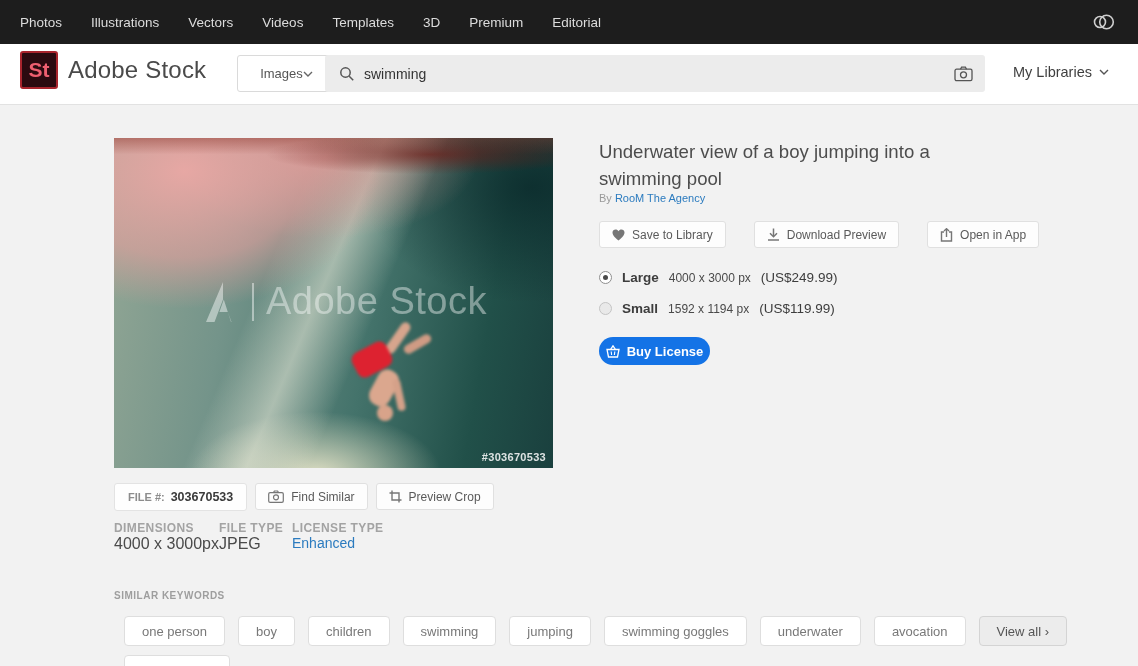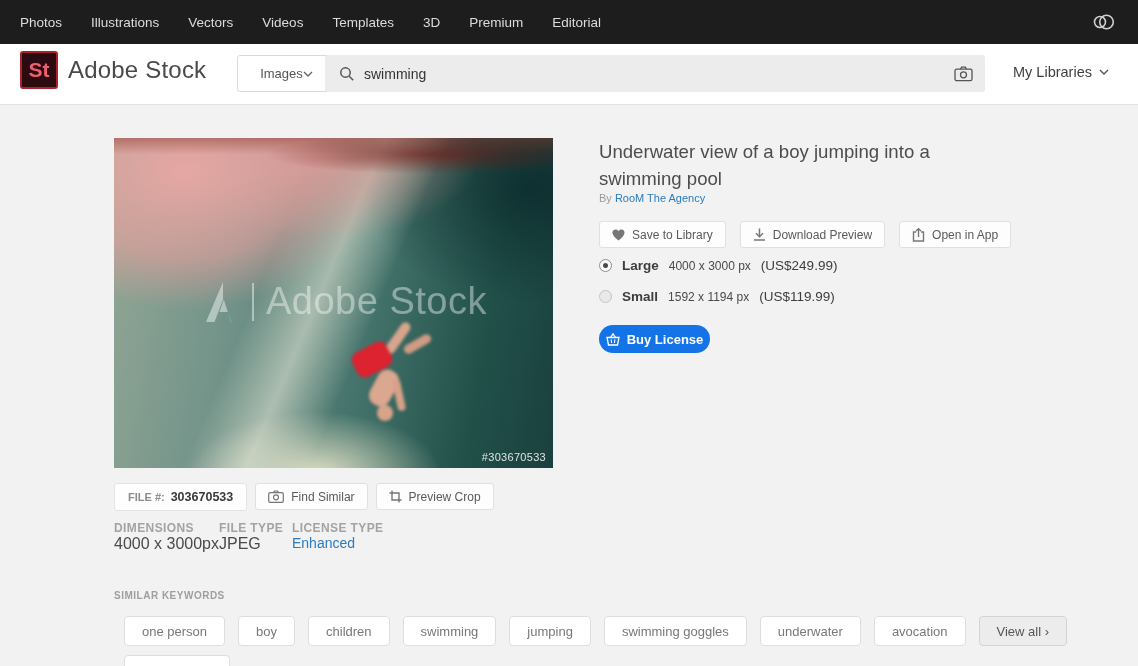--- a/index.html
+++ b/index.html
@@ -43,31 +43,31 @@
   .swimmer div { position:absolute; }
   .leg1   { left:63.5%; top:55%; width:10px; height:36px; background:#d7a58d; border-radius:5px; transform:rotate(35deg); }
   .leg2   { left:68%;   top:58%; width:9px;  height:30px; background:#cf9b84; border-radius:5px; transform:rotate(60deg); }
   .shorts { left:54.5%; top:63%; width:38px; height:27px; background:#dd2230; border-radius:8px; transform:rotate(-28deg); }
   .torso  { left:59%;   top:70%; width:22px; height:38px; background:#dba78e; border-radius:10px; transform:rotate(28deg); }
   .arm    { left:64%;   top:73%; width:8px;  height:32px; background:#d5a189; border-radius:4px; transform:rotate(-12deg); }
   .head   { left:60%;   top:81%; width:16px; height:16px; background:#d8a38a; border-radius:50%; }
   .watermark { position:absolute; left:0; right:0; top:142px; display:flex; align-items:center; justify-content:center; gap:12px; margin-left:26px; }
   .watermark .wm-text { font-size:38px; font-weight:300; color:rgba(255,255,255,0.42); letter-spacing:0.5px; }
   .watermark .wm-bar { width:2px; height:38px; background:rgba(255,255,255,0.45); }
-  .photo-id { position:absolute; right:7px; bottom:5px; font-size:11px; font-weight:normal; color:rgba(255,255,255,0.85); letter-spacing:0.3px; }
+  .photo-id { position:absolute; right:7px; bottom:5px; font-size:11px; font-weight:bold; color:rgba(255,255,255,0.85); letter-spacing:0.3px; }
 
   
   .panel { position:absolute; left:599px; top:138px; width:400px; }
   .title { font-size:18.6px; line-height:27px; color:#4d4d4d; }
   .byline { font-size:11px; color:#9a9a9a; }
   .byline a { color:#2b7bbf; text-decoration:none; cursor:pointer; }
-  .actions { margin-top:17px; display:flex; gap:14px; }
+  .actions { margin-top:17px; display:flex; gap:28px; }
   .btn { height:27px; background:#fdfdfd; border:1px solid #e0e0e0; border-radius:3px; display:flex; align-items:center; gap:7px;
          padding:0 12px; font-size:12px; color:#5a5a5a; cursor:pointer; white-space:nowrap; }
-  .sizes { margin-top:10px; display:flex; flex-direction:column; gap:16px; }
+  .sizes { margin-top:22px; display:flex; flex-direction:column; gap:16px; }
   .size-row { display:flex; align-items:center; gap:10px; cursor:pointer; }
   .radio { width:13px; height:13px; border-radius:50%; background:#e9e9e9; border:1px solid #c4c4c4; position:relative; flex:0 0 auto; }
   .size-row.selected .radio { background:#fff; border-color:#8f8f8f; }
   .size-row.selected .radio::after { content:""; position:absolute; left:3px; top:3px; width:5px; height:5px; border-radius:50%; background:#4a4a4a; }
   .size-name { font-size:13.5px; font-weight:bold; color:#3d3d3d; }
   .size-dims { font-size:12px; color:#4a4a4a; }
   .size-price { font-size:13.5px; color:#3d3d3d; }
   .buy-btn { margin-top:21px; height:28px; width:111px; border:none; border-radius:14px; background:#1473e6; color:#fff; font-size:13px; font-weight:bold;
              display:flex; align-items:center; justify-content:center; gap:7px; cursor:pointer; font-family:"Liberation Sans",sans-serif; }
 

